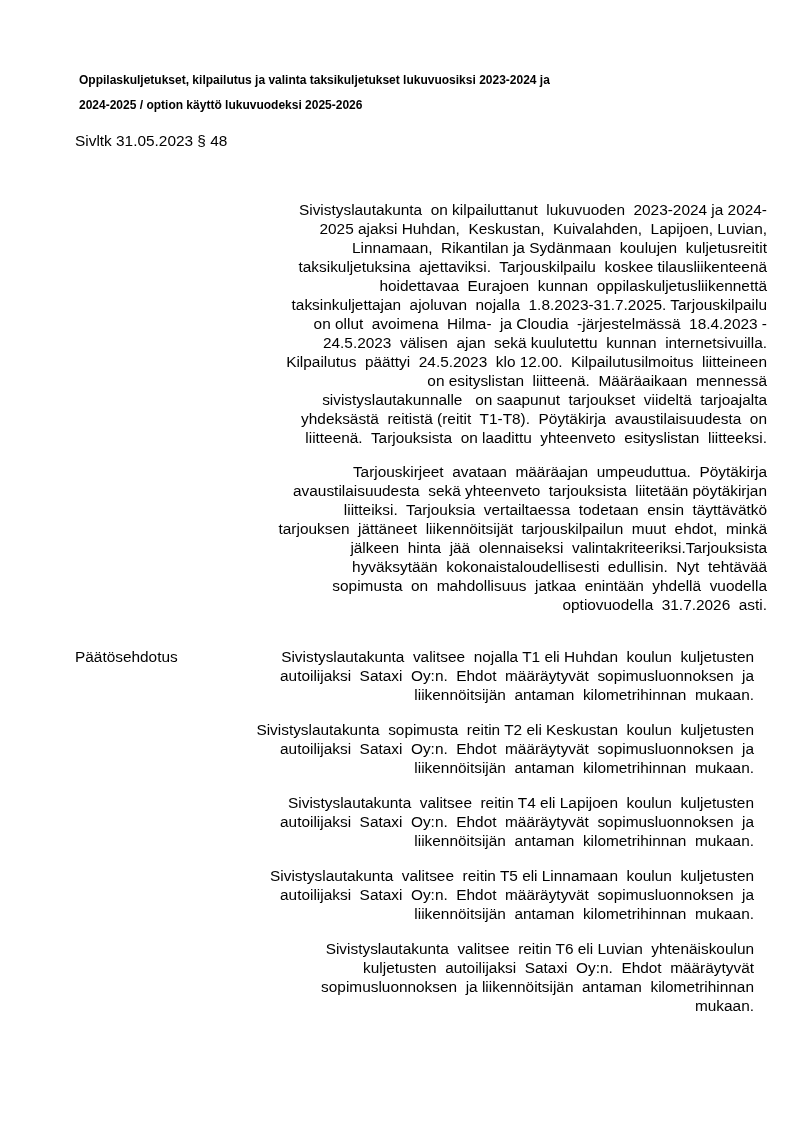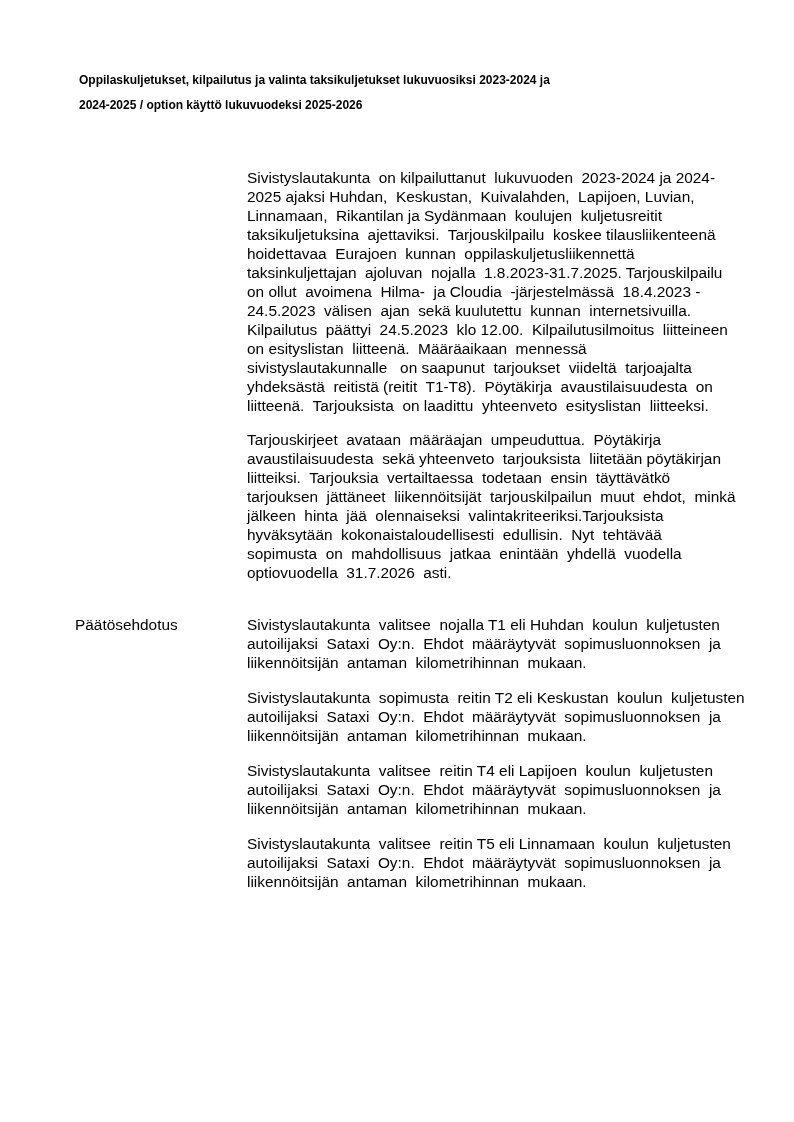--- a/index.html
+++ b/index.html
@@ -33,20 +33,21 @@
     white-space: pre;
   }
   .body-block {
     margin-top: 50px;
     margin-left: 172px;
     width: 520px;
   }
   .para {
     margin: 0 0 15px 0;
     white-space: pre;
+    text-align: right;
   }
   .decision-row {
     display: flex;
     align-items: flex-start;
     margin-top: 33px;
   }
   .decision-label {
     width: 172px;
     flex-shrink: 0;
     font-weight: normal;
@@ -60,20 +61,21 @@
   }
 </style>
 </head>
 <body>
 
 <div class="page">
 
   <h1 class="title">Oppilaskuljetukset, kilpailutus ja valinta taksikuljetukset lukuvuosiksi 2023-2024 ja
 2024-2025 / option käyttö lukuvuodeksi 2025-2026</h1>
 
+  <p class="docref">Sivltk 31.05.2023 § 48</p>
 
   <section class="body-block">
     <p class="para">Sivistyslautakunta  on kilpailuttanut  lukuvuoden  2023-2024 ja 2024-
 2025 ajaksi Huhdan,  Keskustan,  Kuivalahden,  Lapijoen, Luvian,
 Linnamaan,  Rikantilan ja Sydänmaan  koulujen  kuljetusreitit
 taksikuljetuksina  ajettaviksi.  Tarjouskilpailu  koskee tilausliikenteenä
 hoidettavaa  Eurajoen  kunnan  oppilaskuljetusliikennettä
 taksinkuljettajan  ajoluvan  nojalla  1.8.2023-31.7.2025. Tarjouskilpailu
 on ollut  avoimena  Hilma-  ja Cloudia  -järjestelmässä  18.4.2023 -
 24.5.2023  välisen  ajan  sekä kuulutettu  kunnan  internetsivuilla.
@@ -100,16 +102,20 @@
 liikennöitsijän  antaman  kilometrihinnan  mukaan.</p>
       <p class="para">Sivistyslautakunta  sopimusta  reitin T2 eli Keskustan  koulun  kuljetusten
 autoilijaksi  Sataxi  Oy:n.  Ehdot  määräytyvät  sopimusluonnoksen  ja
 liikennöitsijän  antaman  kilometrihinnan  mukaan.</p>
       <p class="para">Sivistyslautakunta  valitsee  reitin T4 eli Lapijoen  koulun  kuljetusten
 autoilijaksi  Sataxi  Oy:n.  Ehdot  määräytyvät  sopimusluonnoksen  ja
 liikennöitsijän  antaman  kilometrihinnan  mukaan.</p>
       <p class="para">Sivistyslautakunta  valitsee  reitin T5 eli Linnamaan  koulun  kuljetusten
 autoilijaksi  Sataxi  Oy:n.  Ehdot  määräytyvät  sopimusluonnoksen  ja
 liikennöitsijän  antaman  kilometrihinnan  mukaan.</p>
+      <p class="para">Sivistyslautakunta  valitsee  reitin T6 eli Luvian  yhtenäiskoulun
+kuljetusten  autoilijaksi  Sataxi  Oy:n.  Ehdot  määräytyvät
+sopimusluonnoksen  ja liikennöitsijän  antaman  kilometrihinnan
+mukaan.</p>
     </div>
   </section>
 
 </div>
 
 </body></html>

